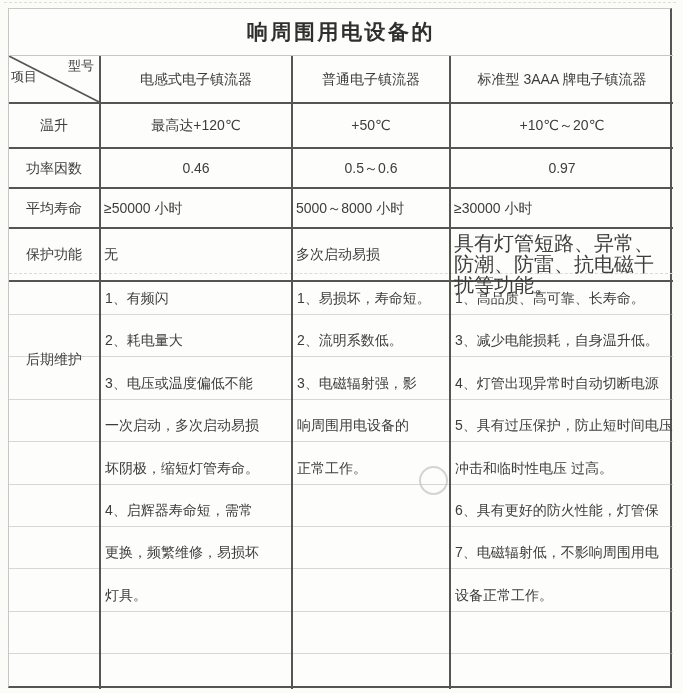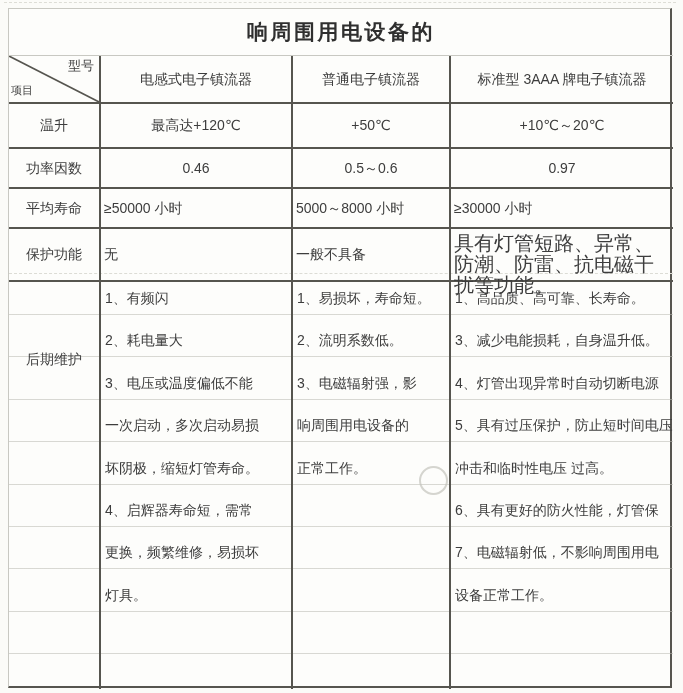--- a/index.html
+++ b/index.html
@@ -55,21 +55,21 @@
     color:#2f2f2f;
   }
   .diag{
     justify-content:flex-start; align-items:stretch;
   }
   .diag svg{ position:absolute; inset:0; width:100%; height:100%; }
   .diag .top-label{
     position:absolute; top:1px; right:5px; font-size:13px;
   }
   .diag .bottom-label{
-    position:absolute; bottom:4px; left:2px; font-size:11px;
+    position:absolute; bottom:16px; left:2px; font-size:13px;
   }
   .left-val{ justify-content:flex-start; text-align:left; padding-left:3px; }
   .prot-desc{
     align-items:flex-start; justify-content:flex-start; text-align:left;
     padding:4px 2px 0 3px; line-height:21px; font-size:20px;
   }
   .maint-label{
     align-items:flex-start; padding-top:68px;
   }
   .maint-cell{
@@ -134,21 +134,21 @@
   <div class="cell">0.5～0.6</div>
   <div class="cell last-col">0.97</div>
 
   <div class="cell">平均寿命</div>
   <div class="cell left-val">≥50000 小时</div>
   <div class="cell left-val">5000～8000 小时</div>
   <div class="cell left-val last-col">≥30000 小时</div>
 
   <div class="cell">保护功能</div>
   <div class="cell left-val">无</div>
-  <div class="cell left-val">一般不具备</div>
+  <div class="cell left-val">多次启动易损</div>
   <div class="cell prot-desc last-col">具有灯管短路、异常、防潮、防雷、抗电磁干扰等功能。</div>
 
   <div class="cell maint-label last-row">后期维护</div>
   <div class="cell maint-cell last-row">
     <div class="maint-lines">
         <div class="m-line">1、有频闪</div>
         <div class="m-line">2、耗电量大</div>
         <div class="m-line">3、电压或温度偏低不能</div>
         <div class="m-line">一次启动，多次启动易损</div>
         <div class="m-line">坏阴极，缩短灯管寿命。</div>

